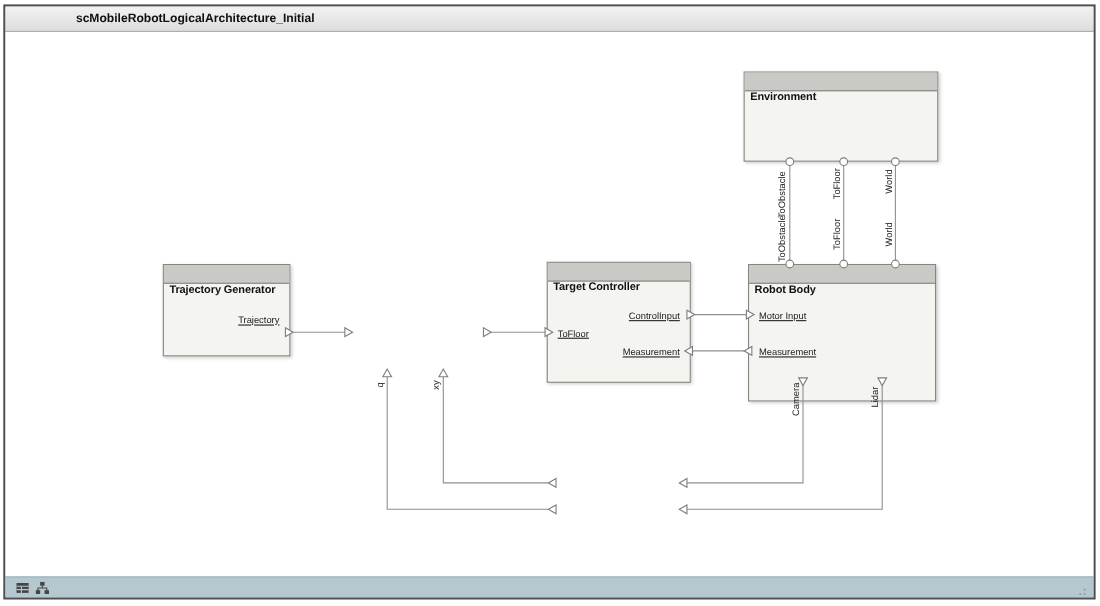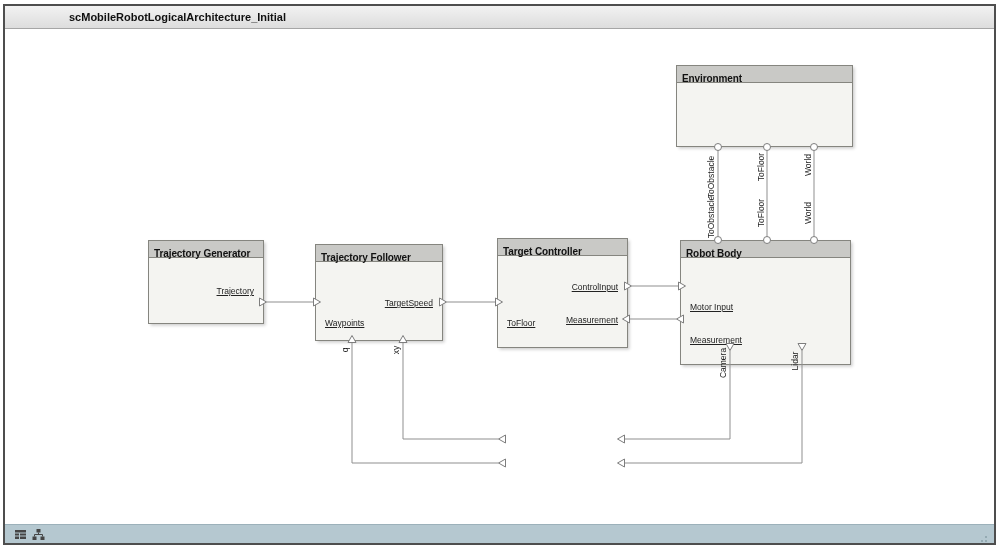--- a/index.html
+++ b/index.html
@@ -15,24 +15,24 @@
   #canvas{position:absolute;left:5px;top:29px;width:989px;height:495px;background:#ffffff;z-index:0;}
   #statusbar{position:absolute;left:5px;top:524px;width:989px;height:19px;
              background:#b5c8d0;border-top:1px solid #9cb1ba;box-sizing:border-box;z-index:5;}
   .sb-btn{position:absolute;top:2px;width:17px;height:15px;border:none;background:transparent;
           padding:1px;margin:0;cursor:pointer;}
   #resize-grip{position:absolute;right:6px;top:6px;width:12px;height:10px;}
 
   .block{position:absolute;background:#f4f4f1;border:1px solid #85857f;
          box-shadow:1.5px 1.5px 3px rgba(70,70,70,0.28);box-sizing:border-box;z-index:2;}
   .block-header{height:17px;background:#c9c9c6;border-bottom:1px solid #85857f;
-                box-sizing:border-box;padding:2px 0 0 5px;}
+                box-sizing:border-box;padding:12px 0 0 5px;}
   .block-title{font-size:10px;font-weight:bold;color:#111111;white-space:nowrap;letter-spacing:-0.1px;}
   .port-label{position:absolute;font-size:8.5px;line-height:10px;color:#222222;white-space:nowrap;text-decoration:underline;}
-  .pl{left:9px;margin-top:20px;} .pr{right:9px;}
+  .pl{left:9px;} .pr{right:9px;}
   .rot-label{position:absolute;font-size:8.5px;color:#222222;white-space:nowrap;
              transform:translate(-50%,-50%) rotate(-90deg);z-index:3;}
   #wires{position:absolute;left:0;top:0;width:1000px;height:551px;z-index:4;pointer-events:none;}
 </style>
 </head>
 <body>
 
 <div id="stage">
   <div id="frame"></div>
 
@@ -42,27 +42,20 @@
 
   <div id="canvas"></div>
 
   <div class="block" style="left:148px;top:240px;width:116px;height:84px">
     <div class="block-header">
       <span class="block-title">Trajectory Generator</span>
     </div>
     <span class="port-label pr" style="top:45px">Trajectory</span>
   </div>
 
-  <div class="block" style="left:315px;top:244px;width:128px;height:97px">
-    <div class="block-header">
-      <span class="block-title">Trajectory Follower</span>
-    </div>
-    <span class="port-label pl" style="top:53px">Waypoints</span>
-    <span class="port-label pr" style="top:53px">TargetSpeed</span>
-  </div>
 
   <div class="block" style="left:497px;top:238px;width:131px;height:110px">
     <div class="block-header">
       <span class="block-title">Target Controller</span>
     </div>
     <span class="port-label pl" style="top:59px">ToFloor</span>
     <span class="port-label pr" style="top:43px">ControlInput</span>
     <span class="port-label pr" style="top:76px">Measurement</span>
   </div>
 

